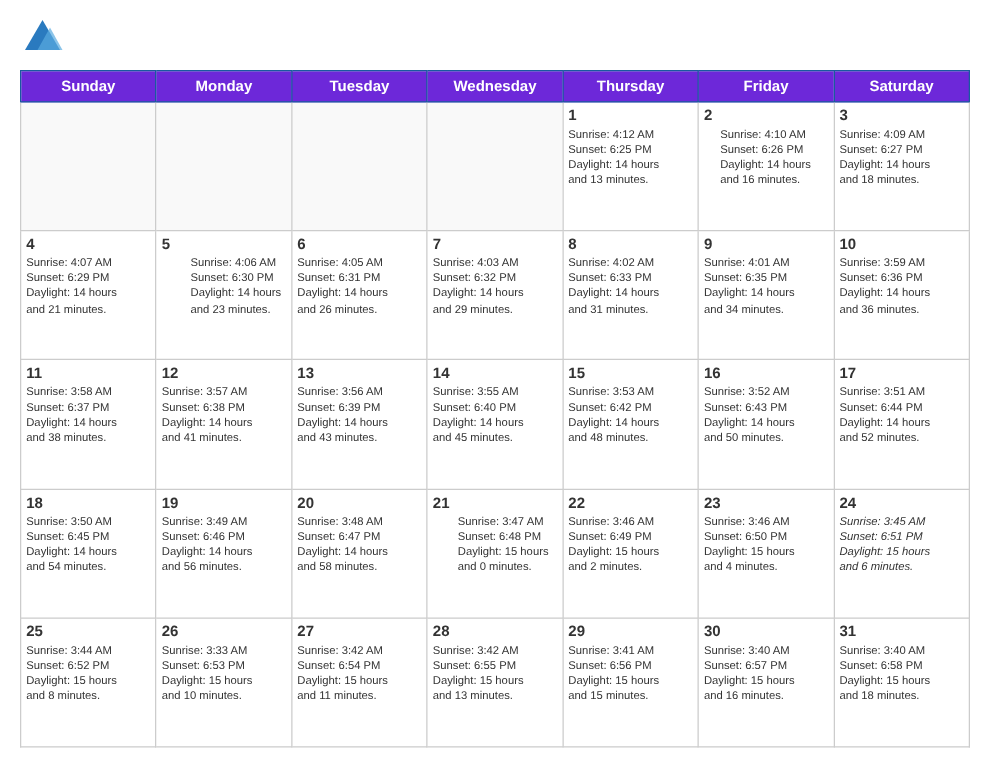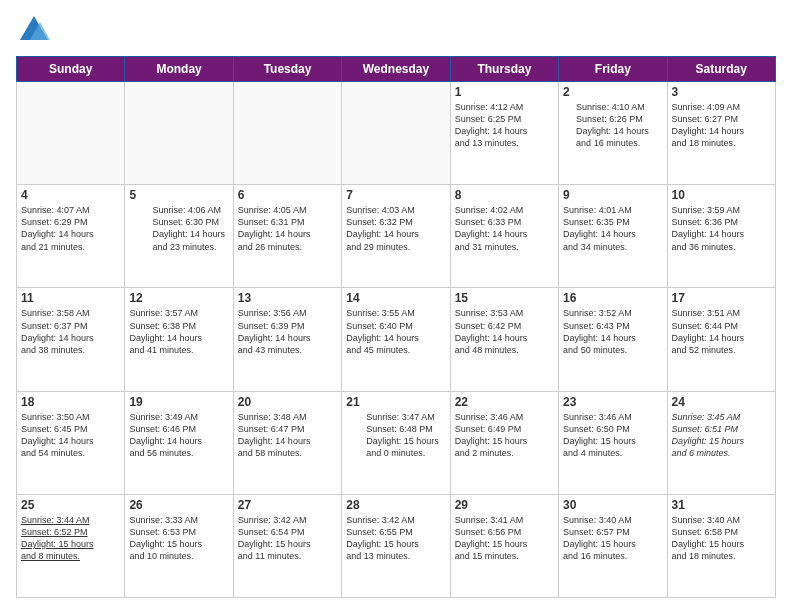--- a/index.html
+++ b/index.html
@@ -60,21 +60,21 @@
       color: #555;
     }
     .calendar {
       flex: 1;
       border: 1px solid #ccc;
       border-collapse: collapse;
       width: 100%;
       table-layout: fixed;
     }
     .calendar th {
-      background: #701a75;
+      background: #6d28d9;
       color: #fff;
       font-size: 12px;
       font-weight: bold;
       padding: 5px 20px;
       text-align: center;
       border: 1px solid #1a5a9f;
     }
     .calendar td {
       vertical-align: top;
       border: 1px solid #ccc;
@@ -316,21 +316,21 @@
             <span class="day-number">24</span>
             <div class="day-info" style="white-space: pre-line; font-style: italic;">Sunrise: 3:45 AM
 Sunset: 6:51 PM
 Daylight: 15 hours
 and 6 minutes.</div>
           </td>
         </tr>
         <tr>
           <td>
             <span class="day-number">25</span>
-            <div class="day-info" style="white-space: pre-line; text-decoration: underline;">Sunrise: 3:44 AM
+            <div class="day-info" style="white-space: pre-line;">Sunrise: 3:44 AM
 Sunset: 6:52 PM
 Daylight: 15 hours
 and 8 minutes.</div>
           </td>
           <td>
             <span class="day-number">26</span>
             <div class="day-info" style="white-space: pre-line;">Sunrise: 3:33 AM
 Sunset: 6:53 PM
 Daylight: 15 hours
 and 10 minutes.</div>

